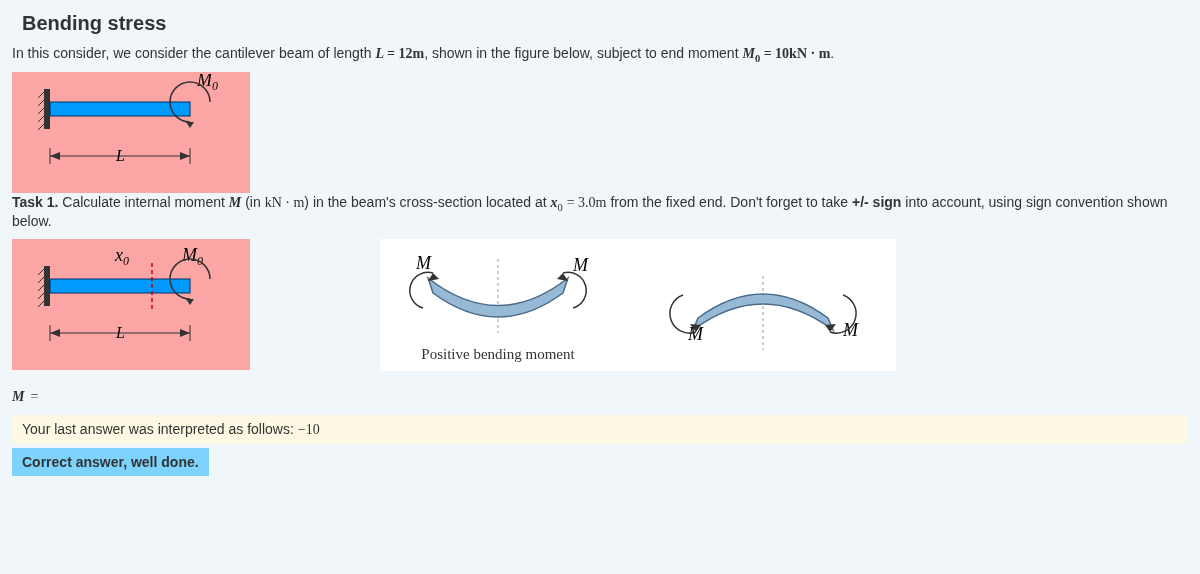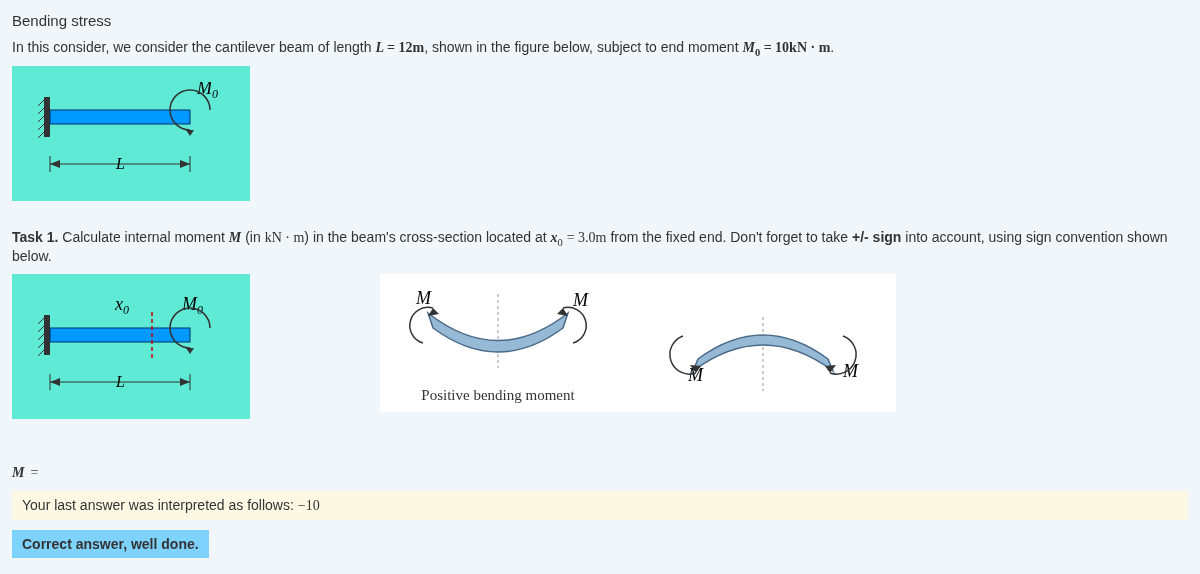--- a/index.html
+++ b/index.html
@@ -9,46 +9,47 @@
     }
     body {
       font-family: Arial, Helvetica, sans-serif;
       font-size: 14px;
       color: #333;
       background: #f0f6fa;
       padding: 12px;
       width: 1200px;
     }
     .title {
-      font-weight: normal;
-      font-size: 15px;
+      font-weight: bold;
+      font-size: 20px;
       margin-bottom: 10px;
+      margin-left: 10px;
     }
     .exercise-text {
       margin-bottom: 8px;
       font-size: 14px;
     }
     .math {
       font-family: 'Times New Roman', serif;
       font-style: italic;
       font-weight: bold;
     }
     .math-upright {
       font-family: 'Times New Roman', serif;
       font-style: normal;
     }
     sub {
       font-size: 0.75em;
       vertical-align: sub;
     }
     .figure-box {
-      background: #5eead4;
+      background: #fca5a5;
       display: inline-block;
-      padding: 16px 18px 6px 10px;
-      margin-bottom: 28px;
+      padding: 2px 18px 6px 10px;
+      margin-bottom: 1px;
     }
     .task-text {
       margin-bottom: 10px;
       font-size: 14px;
     }
     .figure-row {
       display: flex;
       align-items: flex-start;
       gap: 130px;
       margin-bottom: 18px;
@@ -61,39 +62,38 @@
       display: flex;
       gap: 50px;
       align-items: flex-end;
     }
     .convention-item {
       text-align: center;
     }
     .convention-caption {
       font-family: 'Times New Roman', serif;
       font-size: 15px;
-      margin-top: 6px;
     }
     .answer-row {
       margin-bottom: 10px;
       display: flex;
       align-items: center;
       gap: 6px;
     }
     .answer-input {
       width: 130px;
       padding: 3px 6px;
       font-size: 14px;
       border: 1px solid #888;
       font-family: Arial, sans-serif;
     }
     .interpretation {
       background: #fcf8e3;
       padding: 6px 10px;
-      margin-bottom: 10px;
+      margin-bottom: 4px;
       font-size: 14px;
     }
     .feedback {
       background: #7dd3fc;
       padding: 6px 10px;
       font-size: 14px;
       font-weight: bold;
       display: inline-block;
     }
     .nowrap { white-space: nowrap; }

